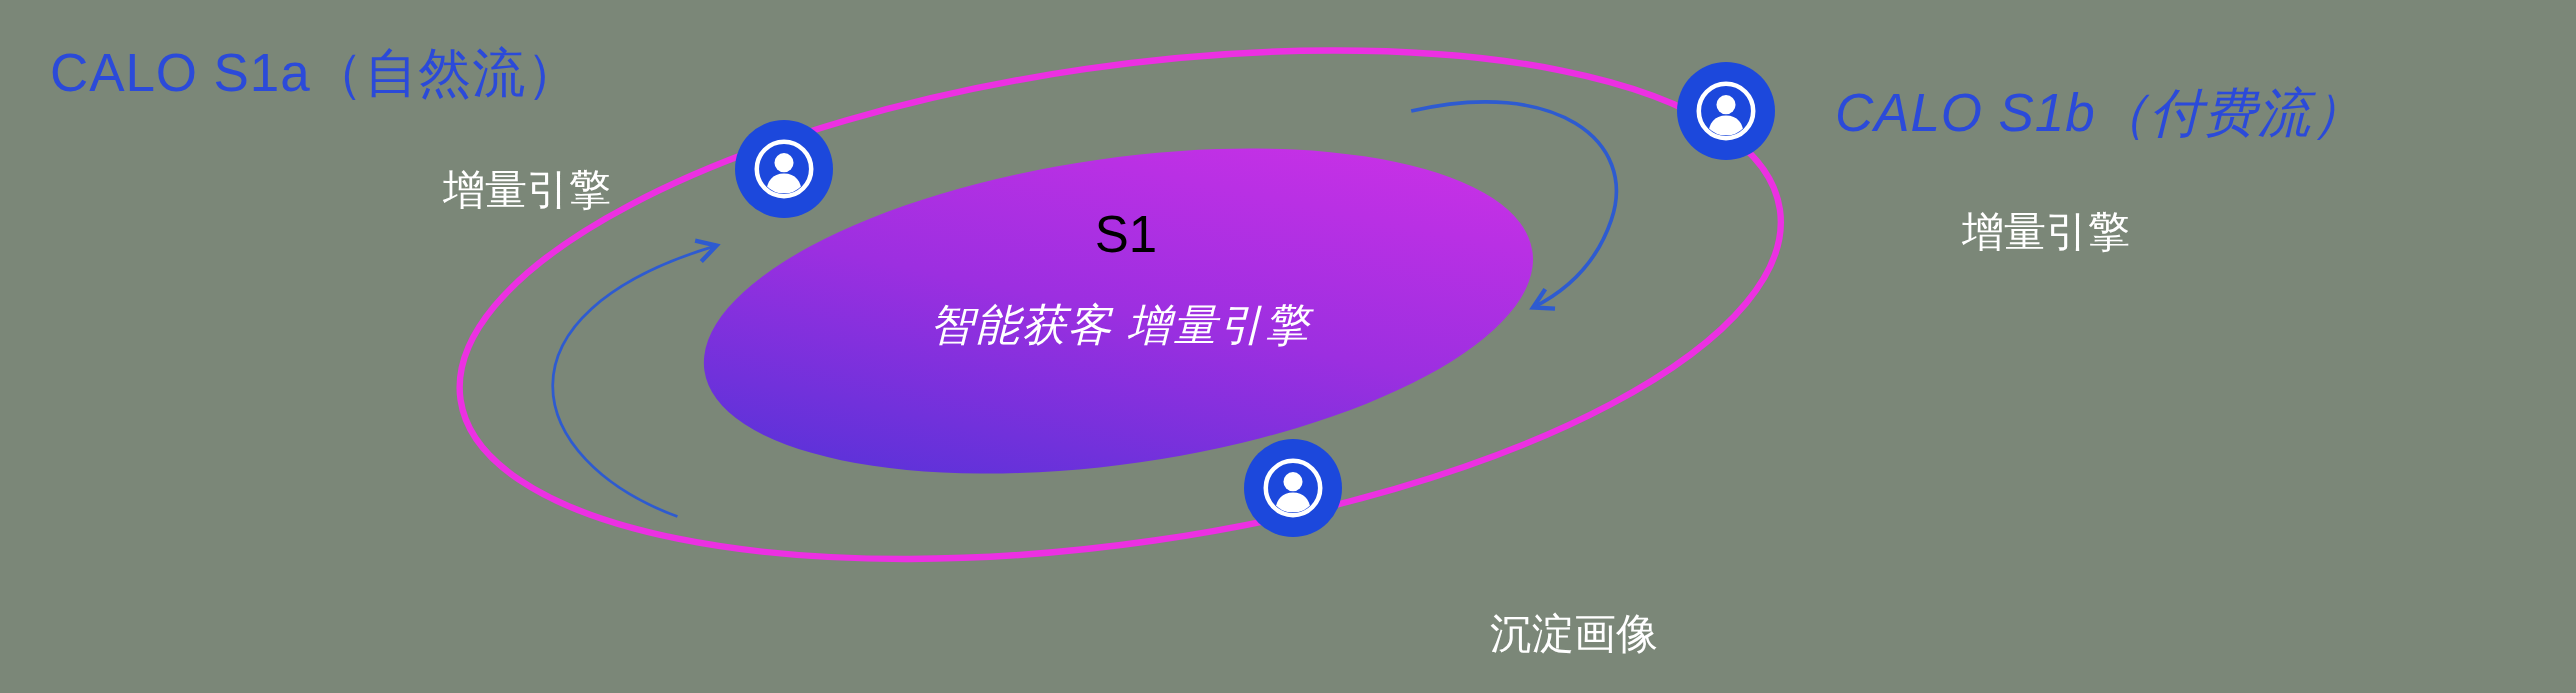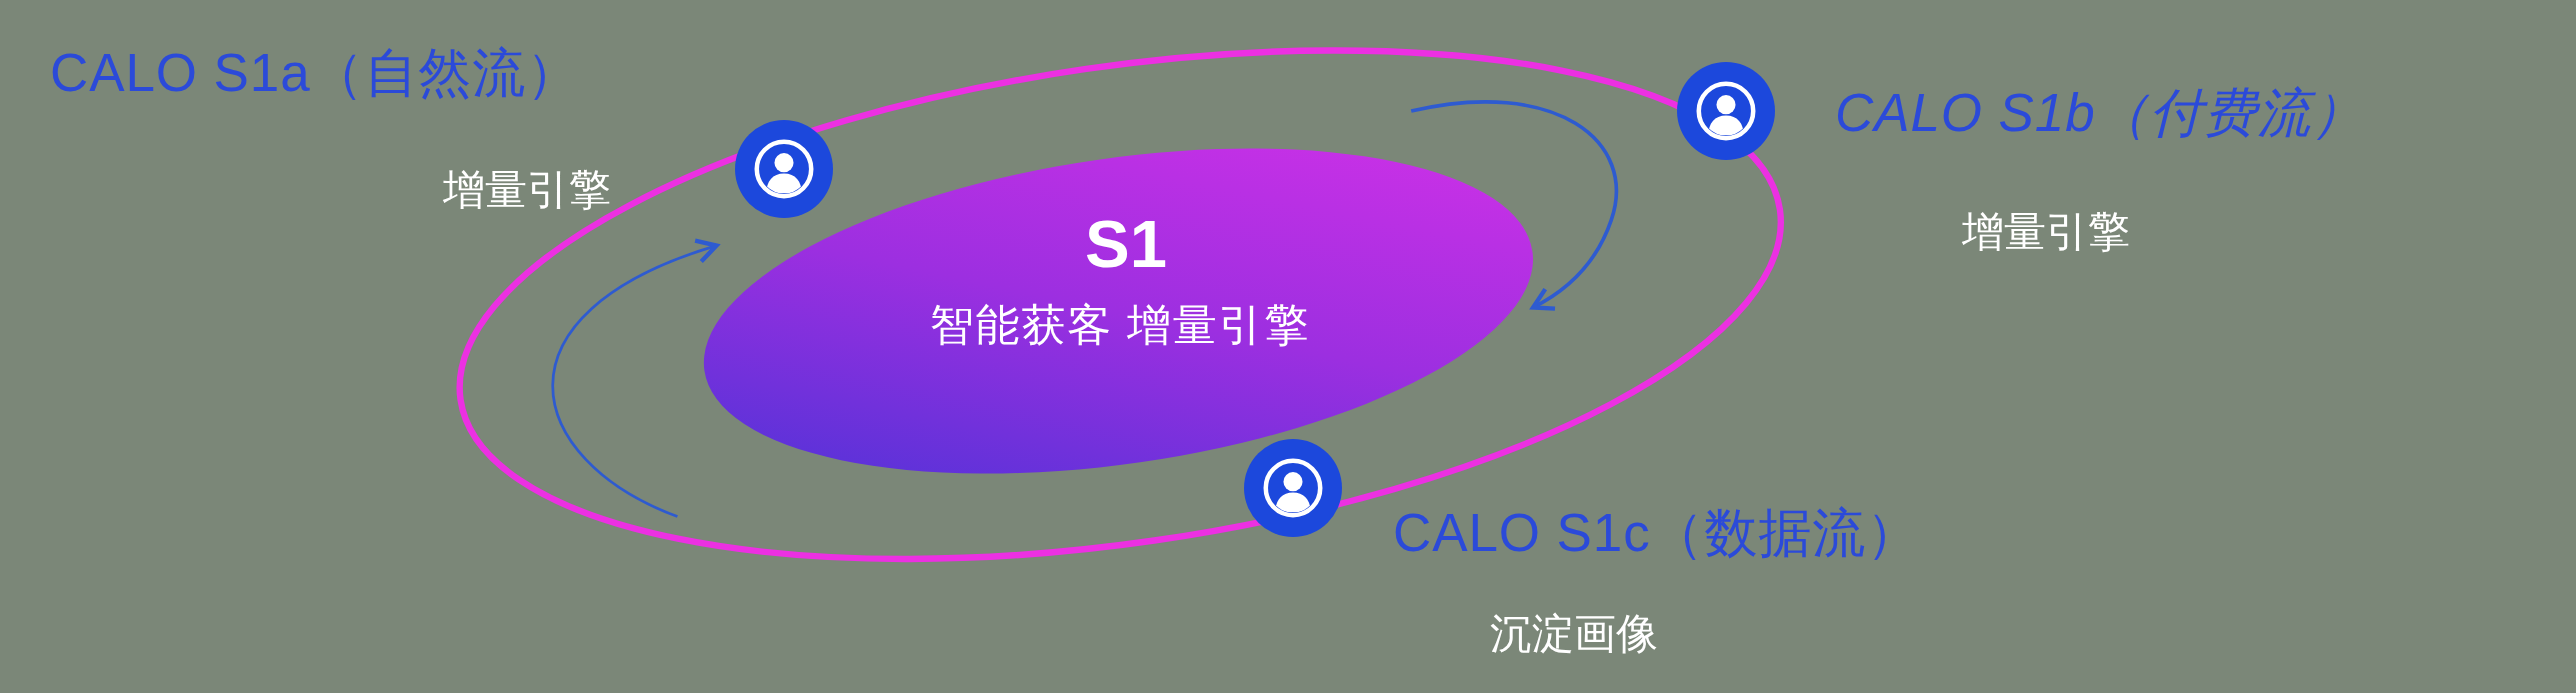--- a/index.html
+++ b/index.html
@@ -49,32 +49,33 @@
     position:absolute;
     white-space:nowrap;
     color: var(--text-white, #ffffff);
     font-size: 42px;
     font-weight: 400;
   }
   .core-title {
     position:absolute;
     white-space:nowrap;
     transform: translateX(-50%);
-    color:#ffffff;
-    font-size: 67px;
-    font-weight: 700;
+    color:#000000;
+    font-size: 51px;
+    font-weight: 400;
   }
   .core-subtitle {
     position:absolute;
     white-space:nowrap;
     transform: translateX(-50%);
     color:#ffffff;
     font-size: 44px;
     font-weight: 400;
     letter-spacing: 1.8px;
+    font-style: italic;
   }
 </style>
 </head>
 <body>
 
 <div class="stage">
 
   <svg class="scene" viewBox="0 0 2833 763" aria-hidden="true">
     <defs>
       <linearGradient id="coreGrad" x1="0" y1="1" x2="1" y2="0">
@@ -140,17 +141,16 @@
 
   <div class="core-title" style="left:1126px; top:205px;">S1</div>
   <div class="core-subtitle" style="left:1120px; top:296px;">智能获客  增量引擎</div>
 
   <div class="calo-label" style="left:50px; top:38px;">CALO S1a（自然流）</div>
   <div class="sub-label" style="left:443px; top:162px;">增量引擎</div>
 
   <div class="calo-label" style="left:1835px; top:78px;font-style:italic;">CALO S1b（付费流）</div>
   <div class="sub-label" style="left:1962px; top:204px;">增量引擎</div>
 
-  <div class="calo-label" style="left:1393px; top:498px;">CALO S1c（数据流）</div>
   <div class="sub-label" style="left:1446px; top:606px;margin-left:44px;">沉淀画像</div>
 
 </div>
 
 
 </body></html>

